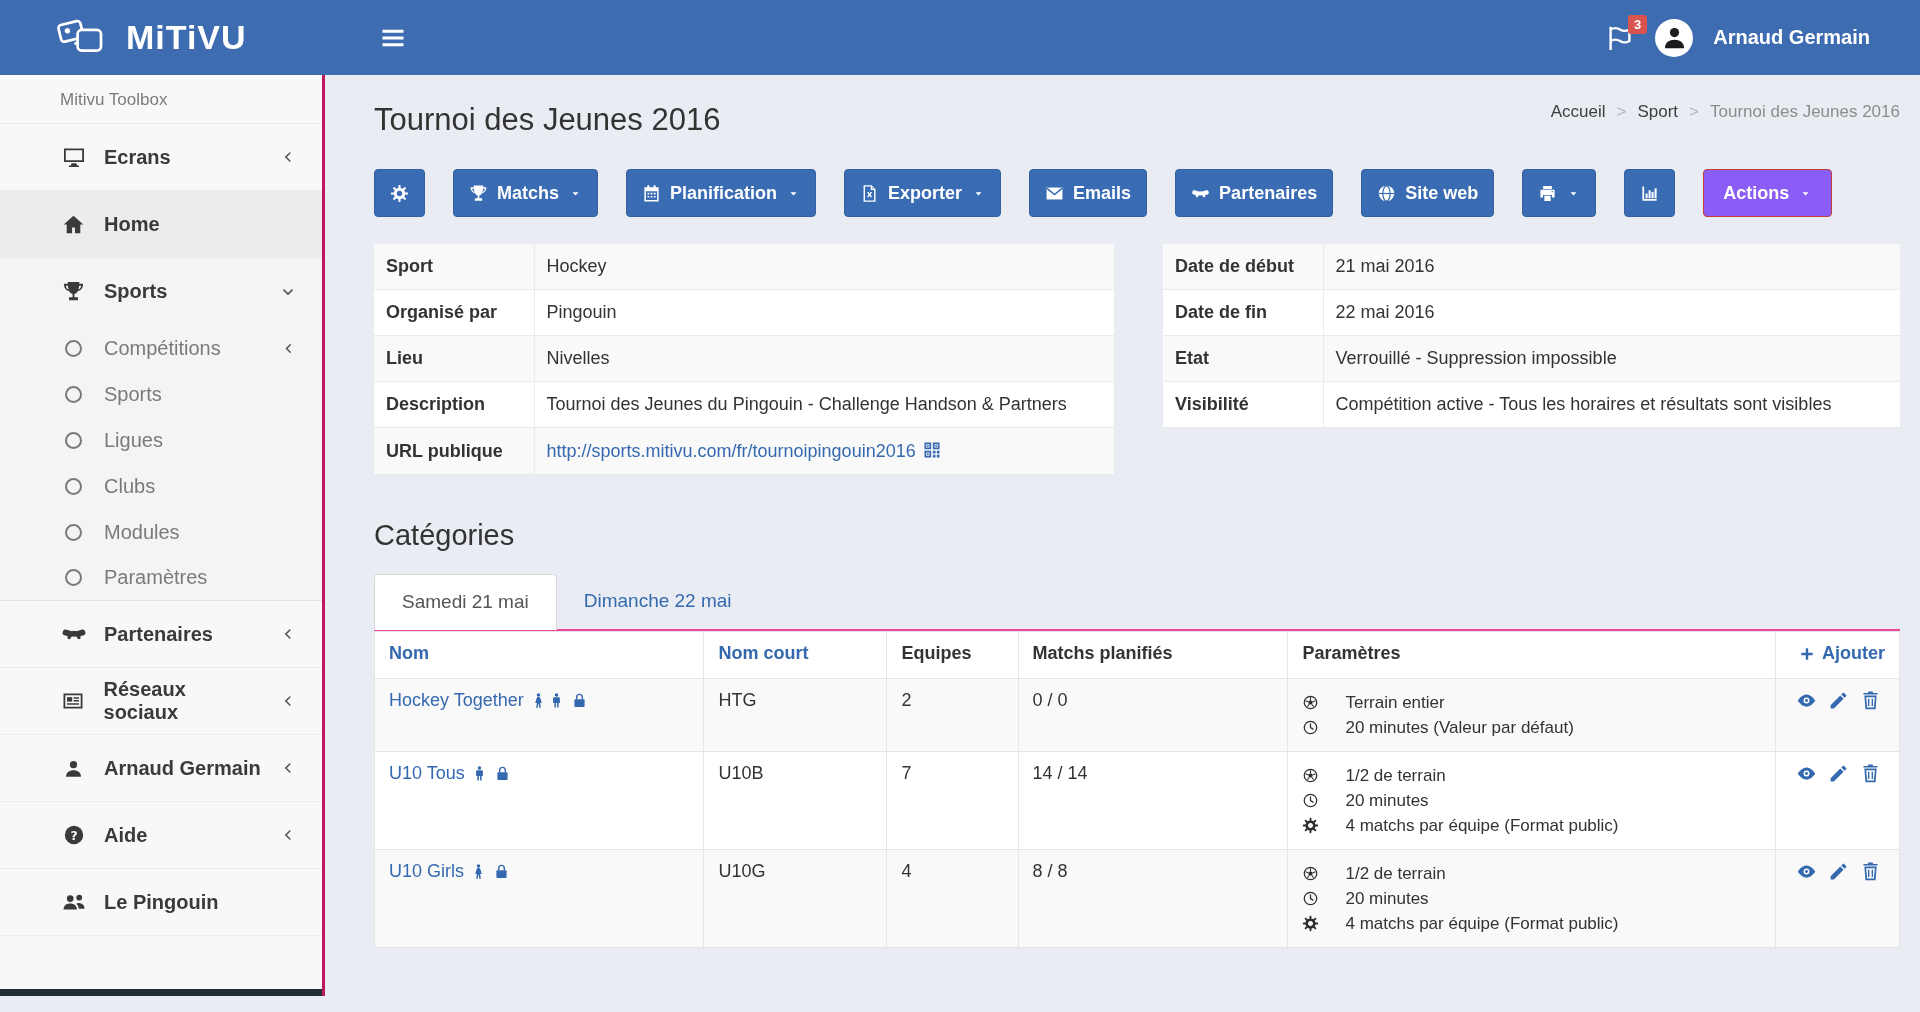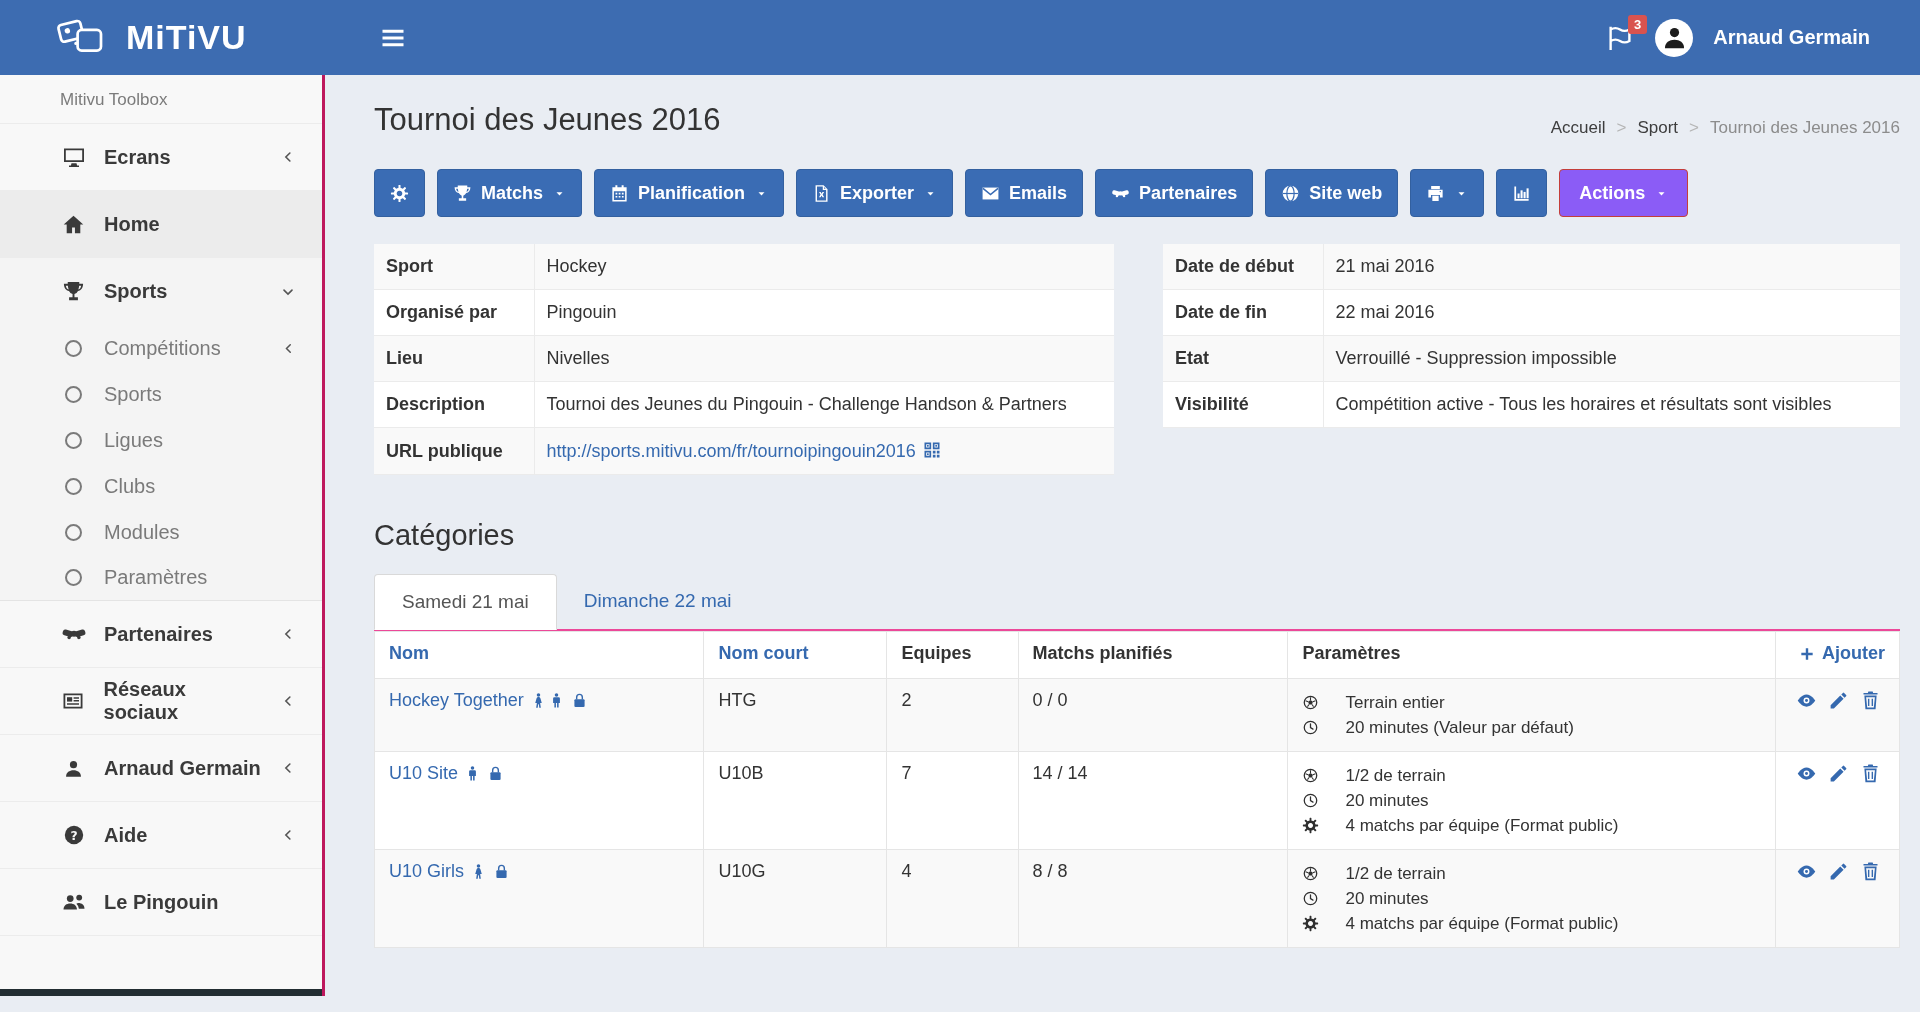--- a/index.html
+++ b/index.html
@@ -36,30 +36,30 @@
   .sb-sub { display:flex; align-items:center; height:46px; padding:0 26px 0 60px; gap:17px;
     font-size:20px; font-weight:400; color:#7a7a7a; background:#f4f4f4; cursor:pointer; }
   .sb-sub.last-sub { border-bottom:1px solid #e4e4e4; }
   .sb-ico { width:27px; display:flex; justify-content:center; color:#3a3a3a; }
   .circle-o { width:17px; height:17px; border:2px solid #7a7a7a; border-radius:50%; }
   .sb-chev { margin-left:auto; color:#555; }
   .sb-strip { position:absolute; bottom:0; left:0; width:100%; height:7px; background:#222d32; }
 
   
   .main { position:absolute; top:75px; left:350px; right:0; bottom:0; padding:0 20px 0 24px; overflow:hidden; }
-  .page-head { display:flex; justify-content:space-between; align-items:flex-end; margin-top:27px; }
+  .page-head { display:flex; justify-content:space-between; align-items:flex-start; margin-top:27px; }
   .page-title { font-size:31px; font-weight:500; color:#333; }
   .breadcrumb { font-size:17px; color:#999; display:flex; align-items:center; }
   .crumb-link { color:#3d3d3d; cursor:pointer; text-decoration:none; }
   .crumb-cur { color:#8c8c8c; }
   .crumb-sep { color:#b5b5b5; margin:0 11px; }
   .crumb-sep::after { content:">"; }
 
   
-  .toolbar { display:flex; gap:12px; margin-top:31px; }
+  .toolbar { display:flex; gap:28px; margin-top:31px; }
   .btn { height:48px; background:#3a6cb4; border:1px solid #33609f; border-radius:4px;
     color:#fff; font-size:18px; font-weight:600; display:inline-flex; align-items:center;
     gap:9px; padding:0 15px; cursor:pointer; font-family:inherit; }
   .btn .b-ico { width:19px; height:19px; }
   .btn .b-ico svg { width:100%; height:100%; }
   .btn .caret { width:13px; height:13px; margin-left:1px; }
   .btn .caret svg { width:100%; height:100%; }
   .btn-red { background:#8b5cf6; border-color:#c43e3a; padding:0 19px; }
 
   
@@ -683,21 +683,21 @@
                 <use href="#i-pencil"></use>
               </svg></span>
           <span class="act-ico"><svg>
                 <use href="#i-trash"></use>
               </svg></span>
         </td>
       </tr>
       <tr>
         <td>
           <span class="name-cell">
-            <a class="name-link">U10 Site</a>
+            <a class="name-link">U10 Tous</a>
             <span class="g-ico">
                 <svg>
                   <use href="#i-male"></use>
                 </svg>
               </span>
             <span class="g-ico">
                 <svg>
                   <use href="#i-lock"></use>
                 </svg>
               </span>

